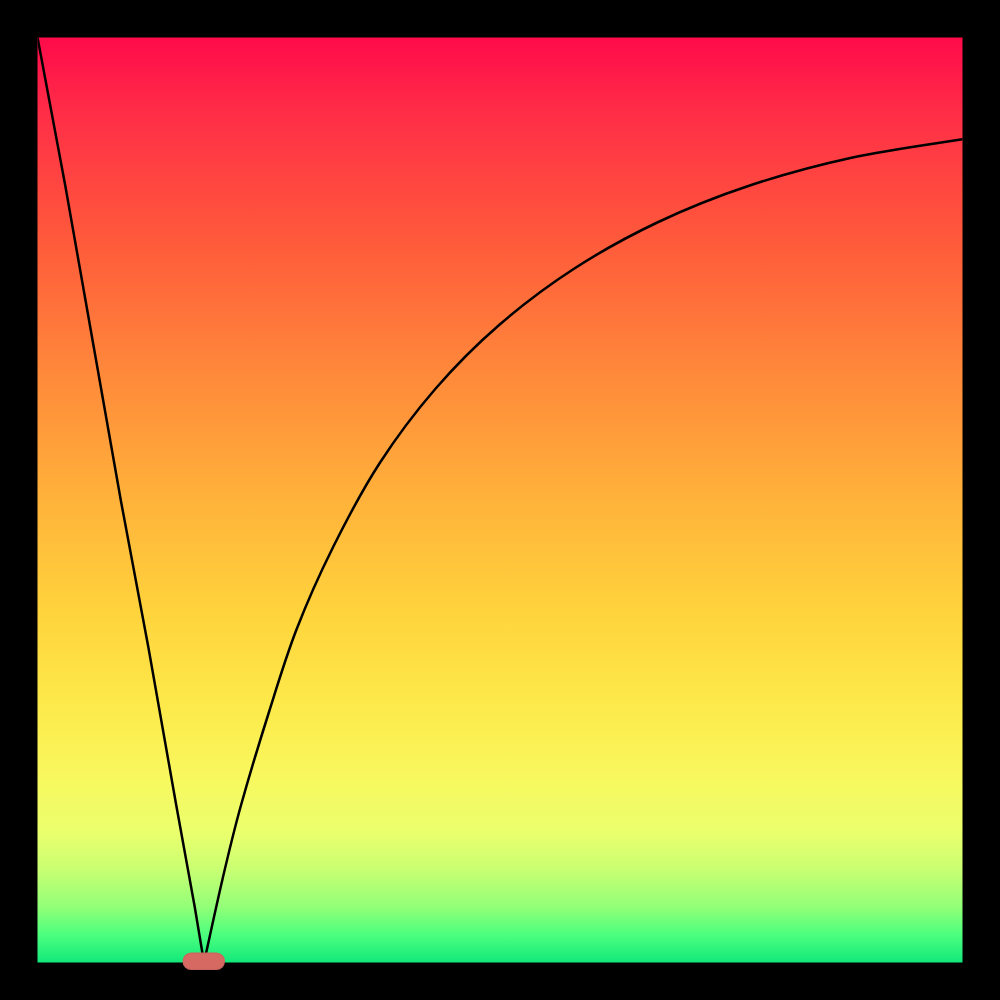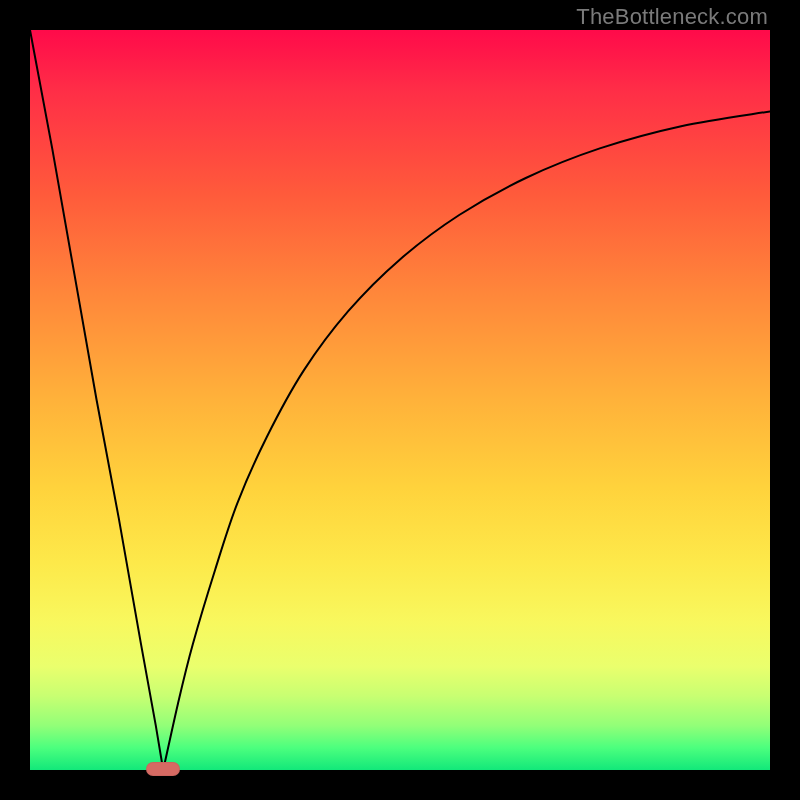--- a/index.html
+++ b/index.html
@@ -63,21 +63,20 @@
     border-radius: 7px;
     background: #d66a63;
     box-shadow: 0 0 0 1px rgba(0,0,0,0.05) inset;
   }
 </style>
 </head>
 <body>
 
 <div class="frame">
 
-  <div class="watermark">TheBottleneck.com</div>
 
   <div class="plot-area">
 
     <svg class="curve" viewBox="0 0 740 740" preserveAspectRatio="none">
 
       <path d="M0.0 0.0 L22.2 118.4 L44.4 244.2 L66.6 370.0 L88.8 488.4 L111.0 614.2 L125.8 695.6 L133.2 740.0" fill="none" stroke="#000" stroke-width="2" stroke-linecap="round"></path>
 
       <path d="M133.2 740.0 C 135.7 728.9, 143.1 694.4, 148.0 673.4 C 152.9 652.4, 156.6 636.4, 162.8 614.2 C 169.0 592.0, 177.6 563.6, 185.0 540.2 C 192.4 516.8, 198.6 495.8, 207.2 473.6 C 215.8 451.4, 225.7 429.2, 236.8 407.0 C 247.9 384.8, 260.2 361.4, 273.8 340.4 C 287.4 319.4, 302.2 299.7, 318.2 281.2 C 334.2 262.7, 351.5 245.4, 370.0 229.4 C 388.5 213.4, 408.2 198.6, 429.2 185.0 C 450.2 171.4, 472.4 159.1, 495.8 148.0 C 519.2 136.9, 543.9 127.0, 569.8 118.4 C 595.7 109.8, 622.8 102.4, 651.2 96.2 C 679.6 90.0, 725.2 83.9, 740.0 81.4" fill="none" stroke="#000" stroke-width="2" stroke-linecap="round"></path>
     </svg>
 

